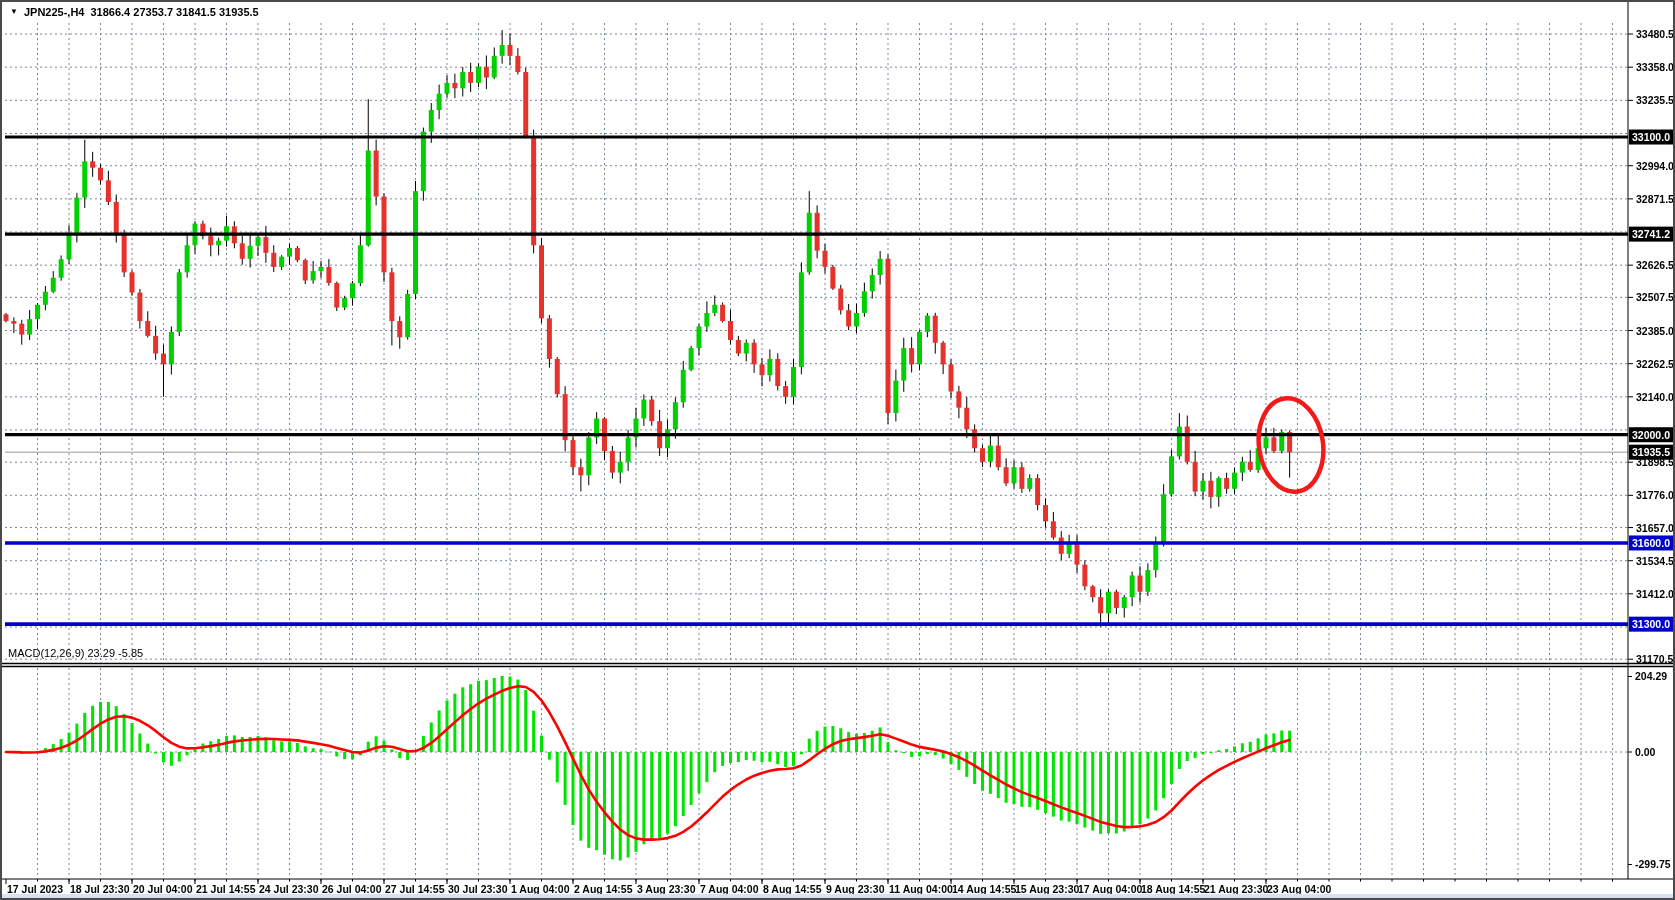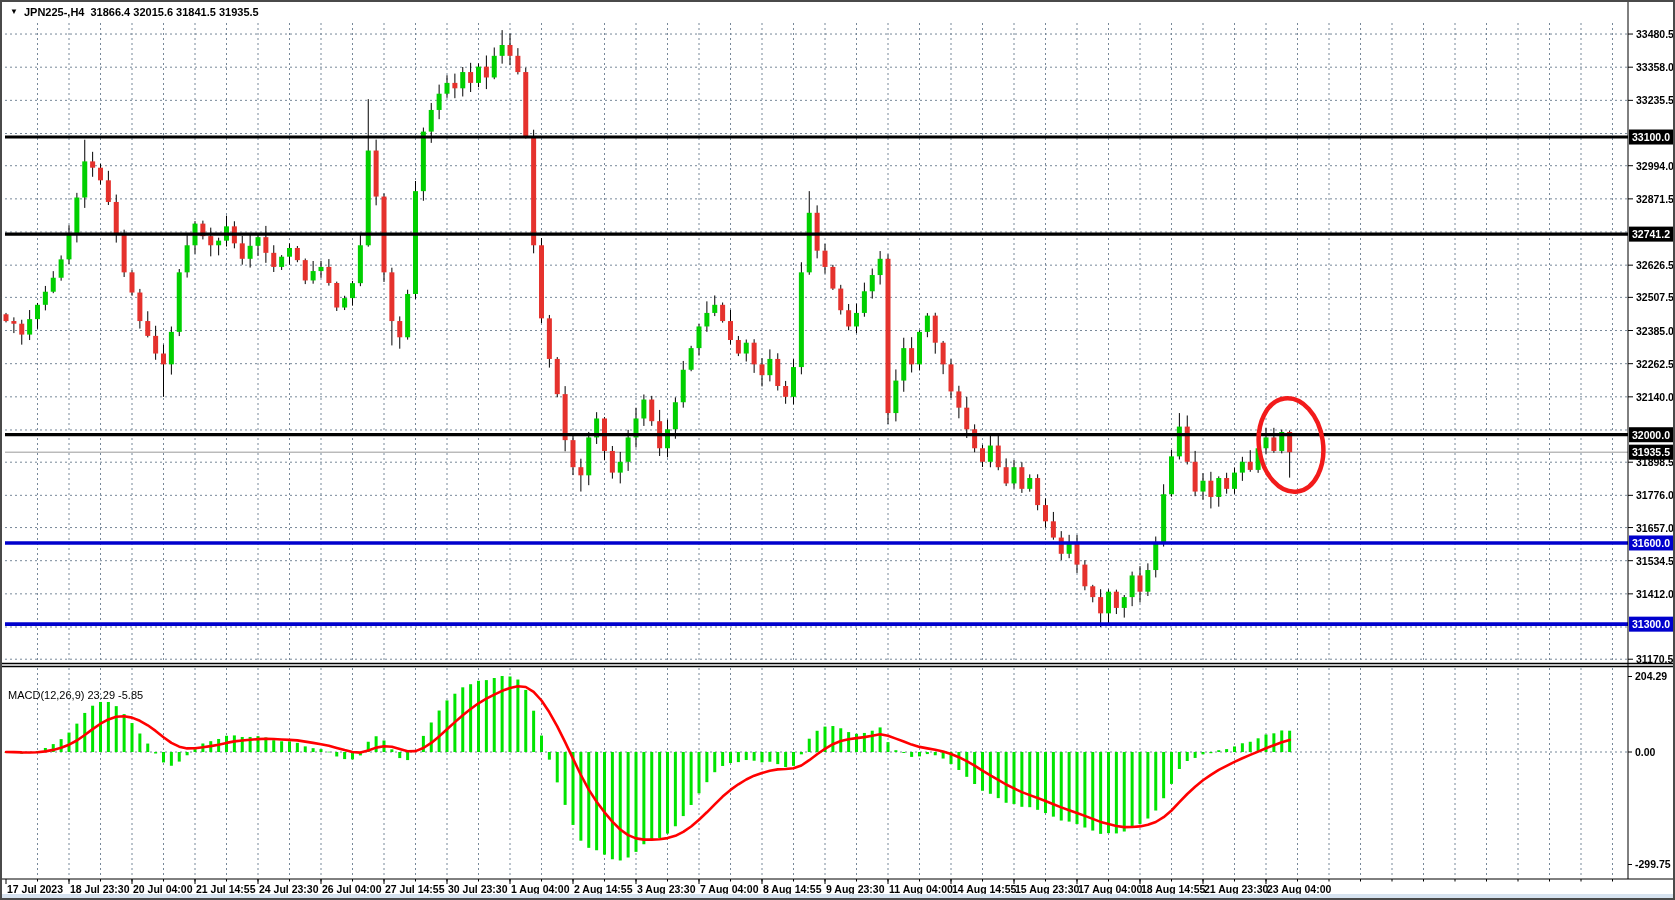--- a/index.html
+++ b/index.html
@@ -8,21 +8,21 @@
     background:#ffffff;border:2px solid #4a4a4a;overflow:hidden;
     font-family:"Liberation Sans", sans-serif;
   }
   #chart-svg{position:absolute;left:0;top:0;}
   .title-overlay{
     position:absolute;left:8px;top:4px;font-size:11px;font-weight:bold;color:#000;
     display:flex;align-items:center;gap:6px;white-space:nowrap;z-index:5;
   }
   .title-overlay .tri{font-size:8px;line-height:10px;cursor:pointer;}
   .macd-overlay{
-    position:absolute;left:6px;top:687px;font-size:11px;color:#000;z-index:5;white-space:nowrap;
+    position:absolute;left:6px;top:645px;font-size:11px;color:#000;z-index:5;white-space:nowrap;
   }
   .bottom-strip{
     position:absolute;left:0;bottom:0;width:100%;height:4px;background:#d7e3f0;z-index:4;
   }
 </style>
 </head>
 <body>
 
 <div class="window">
   <svg id="chart-svg" width="1671" height="896">
@@ -795,19 +795,19 @@
       <line x1="1201" y1="877" x2="1201" y2="882" stroke="#000" stroke-width="1"></line>
       <text x="1202" y="891" text-anchor="start" font-size="10.5" fill="#000" font-weight="bold" font-family="&quot;Liberation Sans&quot;, sans-serif">21 Aug 23:30</text>
       <line x1="1264" y1="877" x2="1264" y2="882" stroke="#000" stroke-width="1"></line>
       <text x="1265" y="891" text-anchor="start" font-size="10.5" fill="#000" font-weight="bold" font-family="&quot;Liberation Sans&quot;, sans-serif">23 Aug 04:00</text>
       <ellipse cx="1289" cy="443" rx="32" ry="47" fill="none" stroke="#f21b1b" stroke-width="4.5" transform="rotate(-8 1289 443)"></ellipse>
     </svg>
 
   <div class="title-overlay">
     <span class="tri">▼</span>
     <span>JPN225-,H4</span>
-    <span>31866.4 32015.6 31841.5 31935.5</span>
+    <span>31866.4 27353.7 31841.5 31935.5</span>
   </div>
 
   <div class="macd-overlay">MACD(12,26,9) 23.29 -5.85</div>
 
   <div class="bottom-strip"></div>
 </div>
 
 </body></html>

